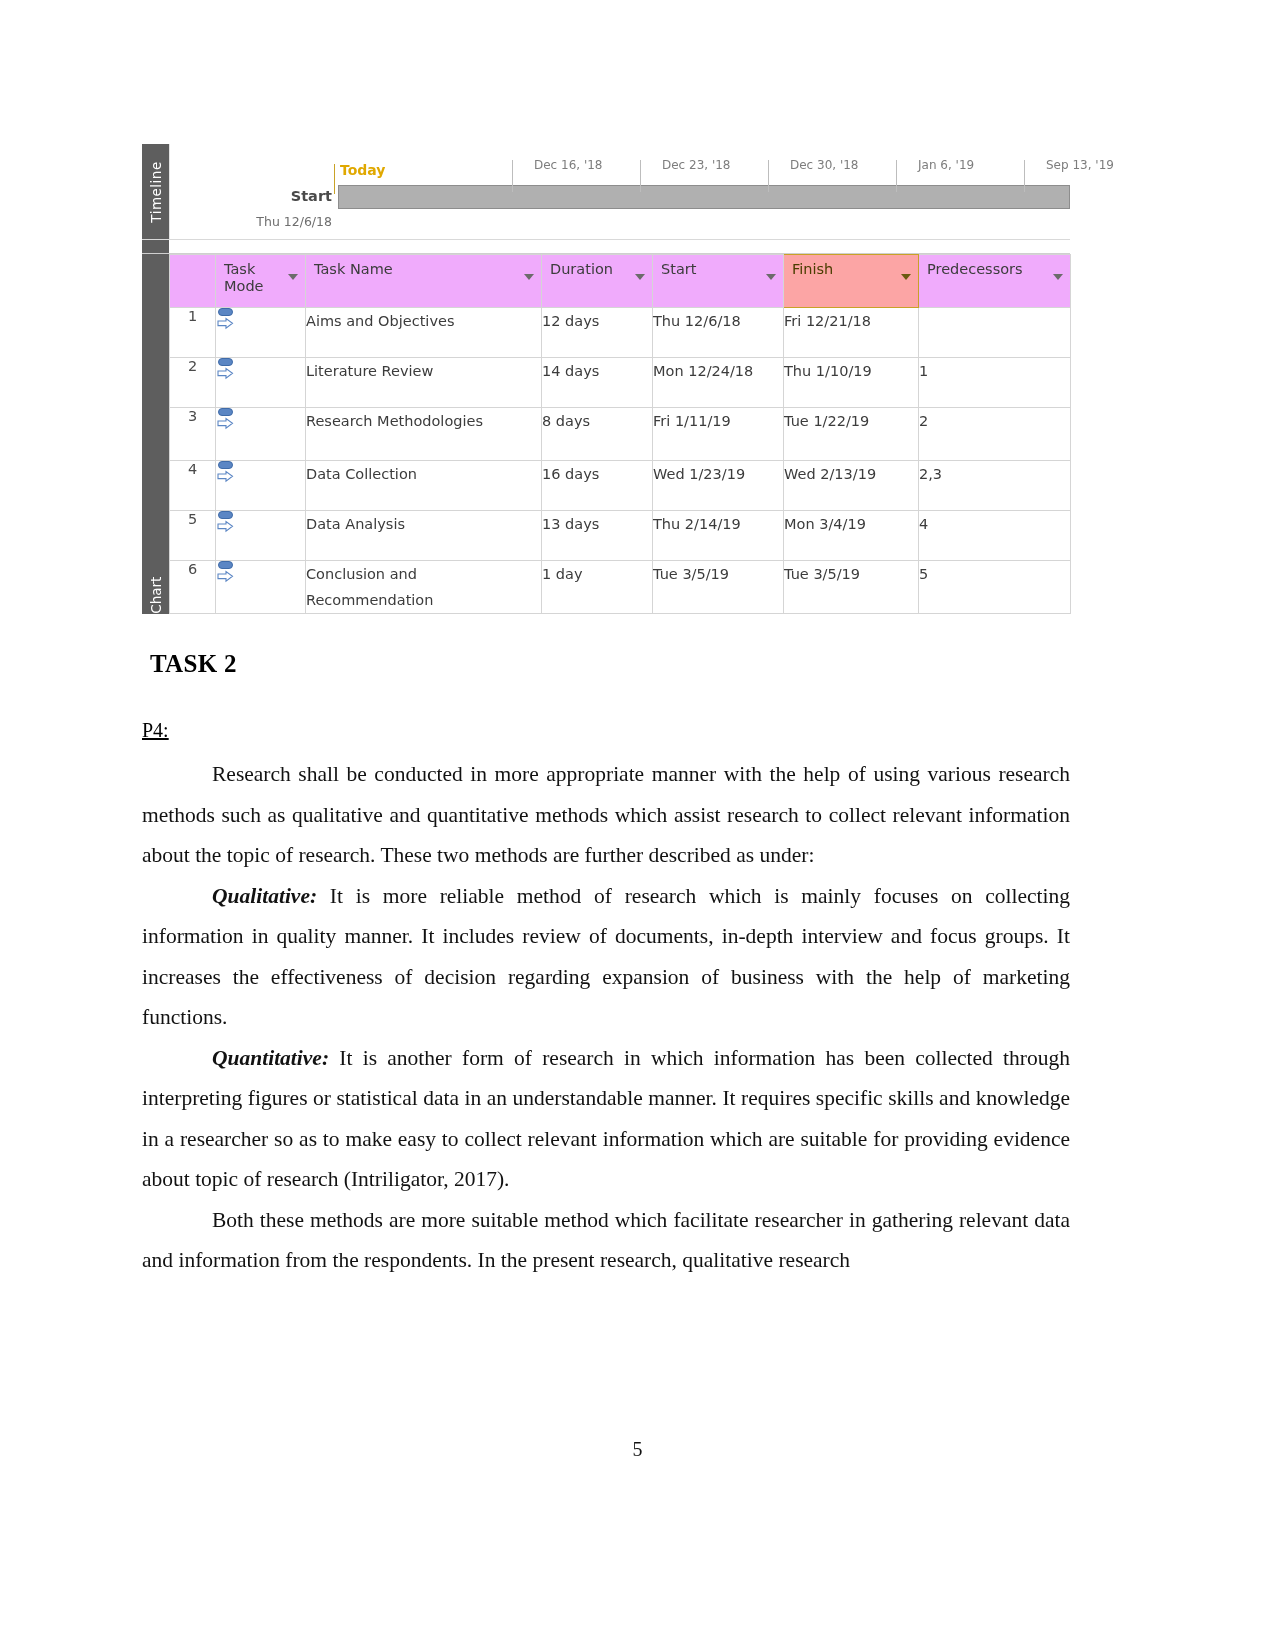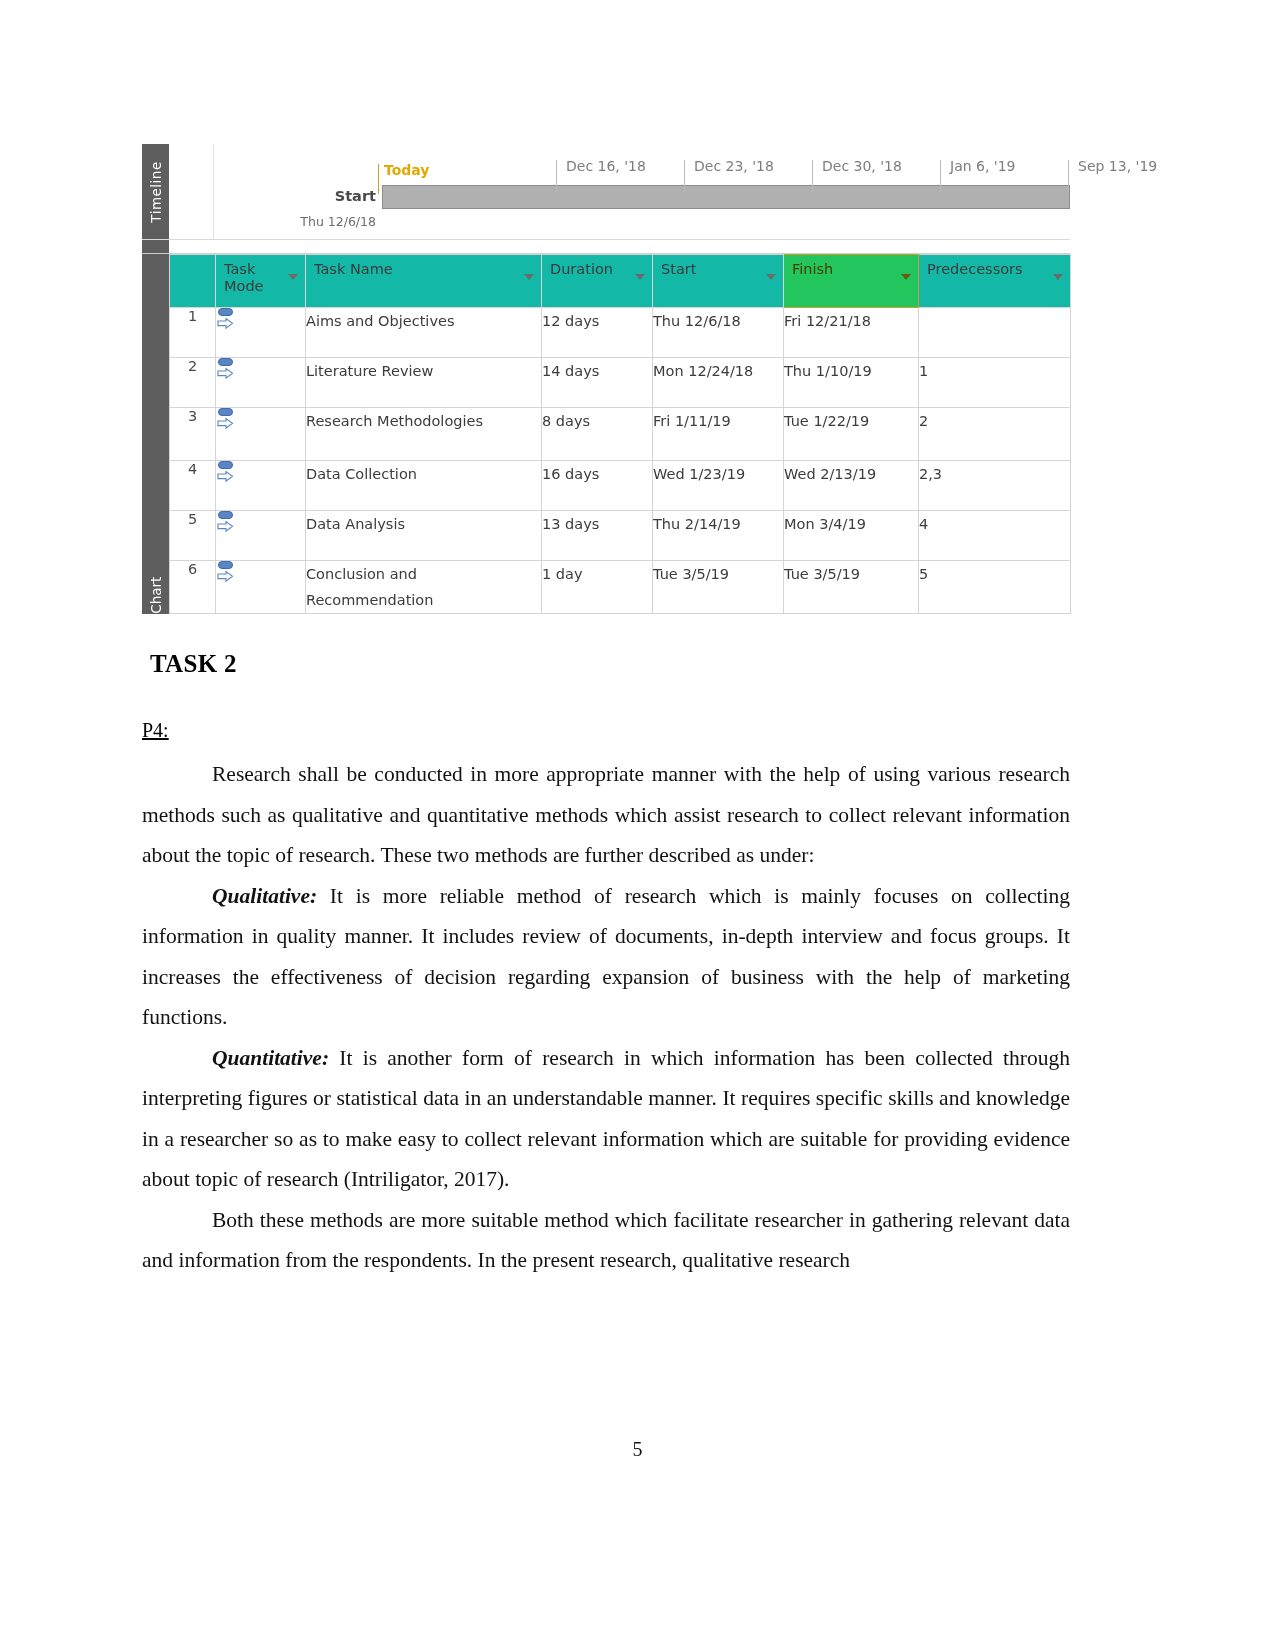--- a/index.html
+++ b/index.html
@@ -91,21 +91,20 @@
     white-space: nowrap;
     color: #ffffff;
     font-size: 13.5px;
     letter-spacing: 0.5px;
   }
   .timeline-body {
     position: relative;
     flex: 1 1 auto;
     background: #ffffff;
     border-left: 1px solid #e3e3e3;
-    margin-left: 44px;
   }
   .tl-today {
     position: absolute;
     left: 170px;
     top: 18px;
     font-size: 14px;
     color: #e0a800;
     font-weight: bold;
   }
   .tl-start-label {
@@ -133,24 +132,24 @@
     top: 41px;
     right: 0;
     height: 24px;
     background: #b0b0b0;
     border: 1px solid #8d8d8d;
     box-sizing: border-box;
   }
   .tl-tick {
     position: absolute;
     top: 14px;
-    font-size: 14px;
+    font-size: 12px;
     color: #7d7d7d;
     white-space: nowrap;
-    padding-left: 10px;
+    padding-left: 22px;
   }
   .tl-tick::before {
     content: "";
     position: absolute;
     left: 0;
     top: 2px;
     width: 1px;
     height: 32px;
     background: #bdbdbd;
   }
@@ -202,32 +201,32 @@
     color: #3c3c3c;
     background: #ffffff;
   }
   table.gantt th, table.gantt td {
     border: 1px solid #d5d5d5;
     padding: 0;
     vertical-align: top;
     background: #ffffff;
   }
   table.gantt thead th {
-    background: #14b8a6;
+    background: #f0abfc;
     height: 46px;
     font-weight: normal;
     text-align: left;
     position: relative;
     color: #3c3c3c;
     padding: 6px 8px 0 8px;
     vertical-align: top;
     line-height: 17px;
   }
   table.gantt thead th.hl {
-    background: #22c55e;
+    background: #fca5a5;
     color: #4a3d00;
     border-color: #c9a227;
   }
   th .caret {
     position: absolute;
     right: 7px;
     top: 19px;
     width: 0;
     height: 0;
     border-left: 5px solid transparent;

